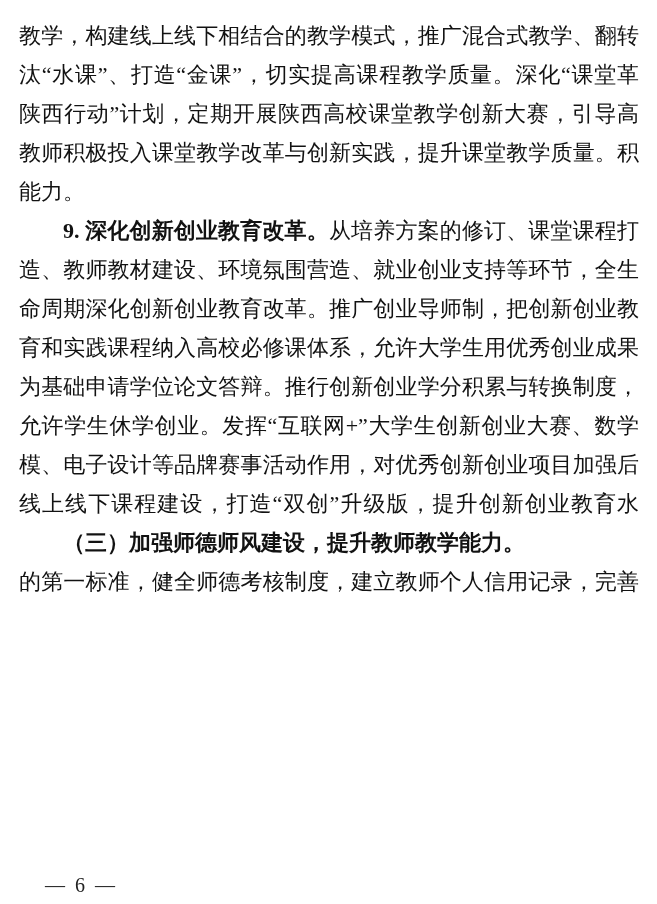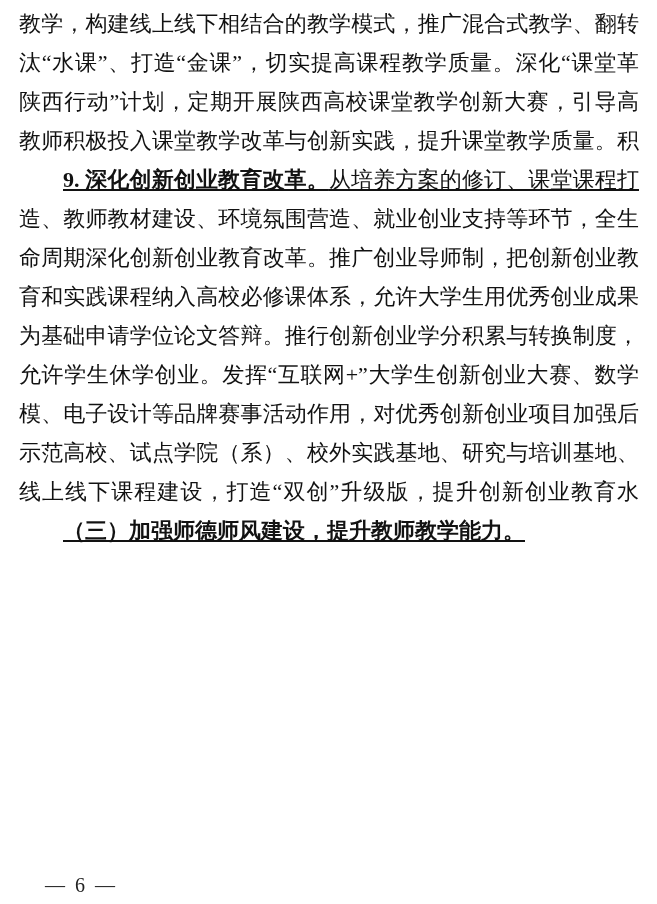--- a/index.html
+++ b/index.html
@@ -8,58 +8,59 @@
     width: 657px;
     height: 904px;
     background: #ffffff;
     font-family: "Liberation Serif", serif;
     color: #121212;
     overflow: hidden;
   }
   .body-text {
     position: absolute;
     left: 19px;
-    top: 4px;
+    top: 16px;
     width: 620px;
   }
   .line {
     font-size: 22px;
     height: 39px;
     line-height: 39px;
     text-align: justify;
     text-justify: inter-character;
     overflow: hidden;
   }
   .j { text-align-last: justify; }
-  .ind { text-indent: 44px; text-decoration: underline; }
+  .ind { text-indent: 44px; }
   .line b { font-weight: 700; }
   .footer {
     position: absolute;
     left: 45px;
     top: 873px;
     font-size: 20px;
     line-height: 24px;
     word-spacing: 5px;
     color: #222222;
   }
 </style>
 </head>
 <body>
 
 <div class="page">
   <div class="body-text">
     <div class="line j"><span>教学，构建线上线下相结合的教学模式，推广混合式教学、翻转</span></div>
     <div class="line j"><span>汰“水课”、打造“金课”，切实提高课程教学质量。深化“课堂革命</span></div>
     <div class="line j"><span>陕西行动”计划，定期开展陕西高校课堂教学创新大赛，引导高校</span></div>
     <div class="line j"><span>教师积极投入课堂教学改革与创新实践，提升课堂教学质量。积</span></div>
+    <div class="line"><span>能力。</span></div>
     <div class="line j ind"><b>9. 深化创新创业教育改革。</b><span>从培养方案的修订、课堂课程打</span></div>
     <div class="line j"><span>造、教师教材建设、环境氛围营造、就业创业支持等环节，全生</span></div>
     <div class="line j"><span>命周期深化创新创业教育改革。推广创业导师制，把创新创业教</span></div>
     <div class="line j"><span>育和实践课程纳入高校必修课体系，允许大学生用优秀创业成果</span></div>
     <div class="line j"><span>为基础申请学位论文答辩。推行创新创业学分积累与转换制度，</span></div>
     <div class="line j"><span>允许学生休学创业。发挥“互联网+”大学生创新创业大赛、数学建</span></div>
     <div class="line j"><span>模、电子设计等品牌赛事活动作用，对优秀创新创业项目加强后</span></div>
-    <div class="line j"><span>示范高校、试点学院（系）、校外实践基地、研究与培训基地、</span></div>
     <div class="line j"><span>线上线下课程建设，打造“双创”升级版，提升创新创业教育水平。</span></div>
     <div class="line ind"><b>（三）加强师德师风建设，提升教师教学能力。</b></div>
+    <div class="line j"><span>的第一标准，健全师德考核制度，建立教师个人信用记录，完善</span></div>
   </div>
   <div class="footer">— 6 —</div>
 </div>
 
 </body></html>

